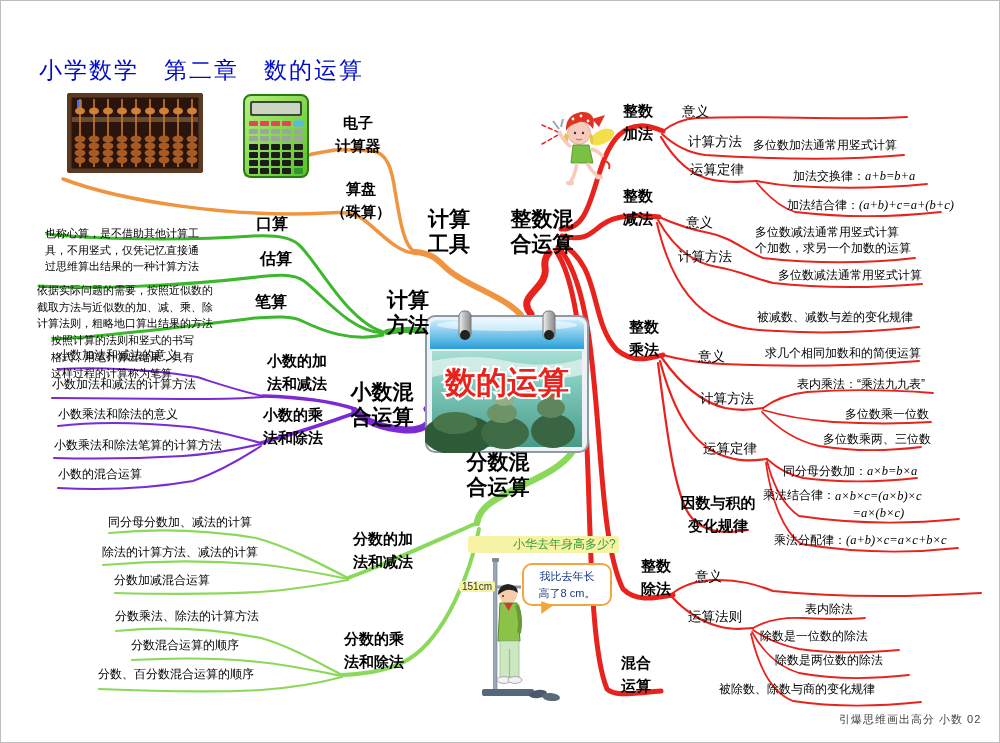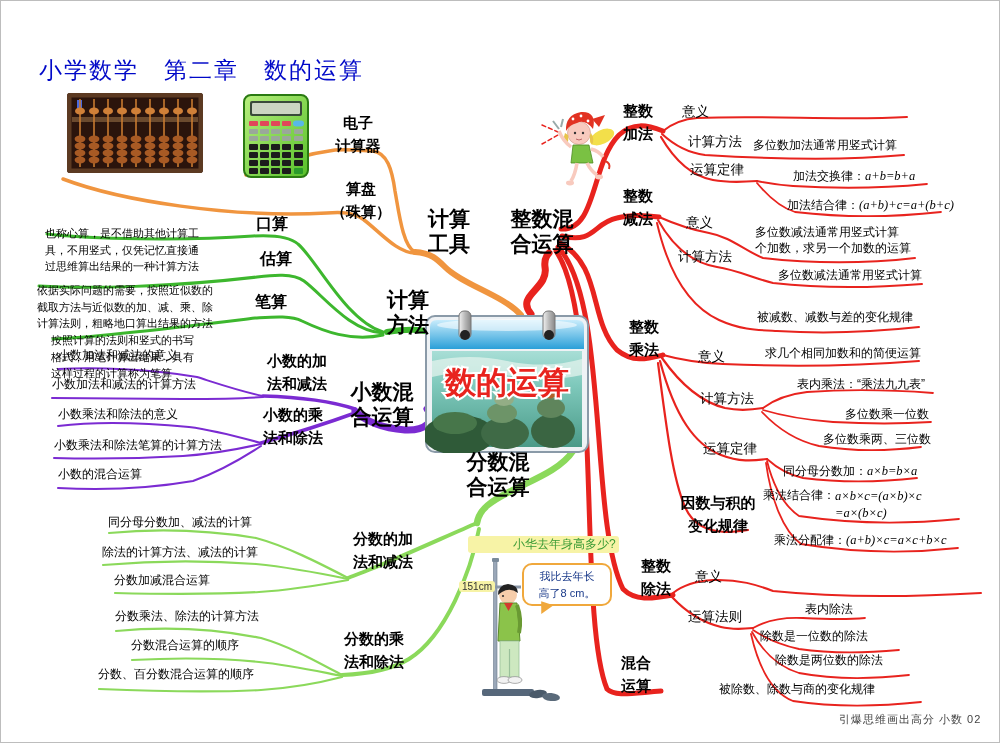--- a/index.html
+++ b/index.html
@@ -381,21 +381,21 @@
   <div class="abs mid pre ctr" style="left:618px;top:315px;width:50px">整数
 乘法</div>
   <div class="abs key" style="left:697px;top:347px">意义</div>
   <div class="abs leaf" style="left:764px;top:345px">求几个相同加数和的简便运算</div>
   <div class="abs key" style="left:699px;top:389px">计算方法</div>
   <div class="abs leaf" style="left:796px;top:376px">表内乘法：“乘法九九表”</div>
   <div class="abs leaf" style="left:844px;top:406px">多位数乘一位数</div>
   <div class="abs leaf" style="left:822px;top:431px">多位数乘两、三位数</div>
   <div class="abs key" style="left:702px;top:439px">运算定律</div>
   <div class="abs leaf" style="left:782px;top:462px"><span>同分母分数加：</span><span class="formula">a×b=b×a</span></div>
-  <div class="abs leaf" style="left:762px;top:487px"><span style="vertical-align:top">乘法结合律：</span><span class="formula pre" style="display:inline-block;text-align:left">a×b×c=(a×b)×c
+  <div class="abs leaf" style="left:762px;top:487px"><span style="vertical-align:top">乘法结合律：</span><span class="formula pre" style="display:inline-block;text-align:center">a×b×c=(a×b)×c
 =a×(b×c)</span></div>
   <div class="abs leaf" style="left:773px;top:531px"><span>乘法分配律：</span><span class="formula">(a+b)×c=a×c+b×c</span></div>
   <div class="abs mid pre ctr" style="left:679px;top:491px;width:76px">因数与积的
 变化规律</div>
 
   <div class="abs mid pre ctr" style="left:630px;top:554px;width:50px">整数
 除法</div>
   <div class="abs key" style="left:694px;top:567px">意义</div>
   <div class="abs key" style="left:687px;top:607px">运算法则</div>
   <div class="abs leaf" style="left:804px;top:601px">表内除法</div>

